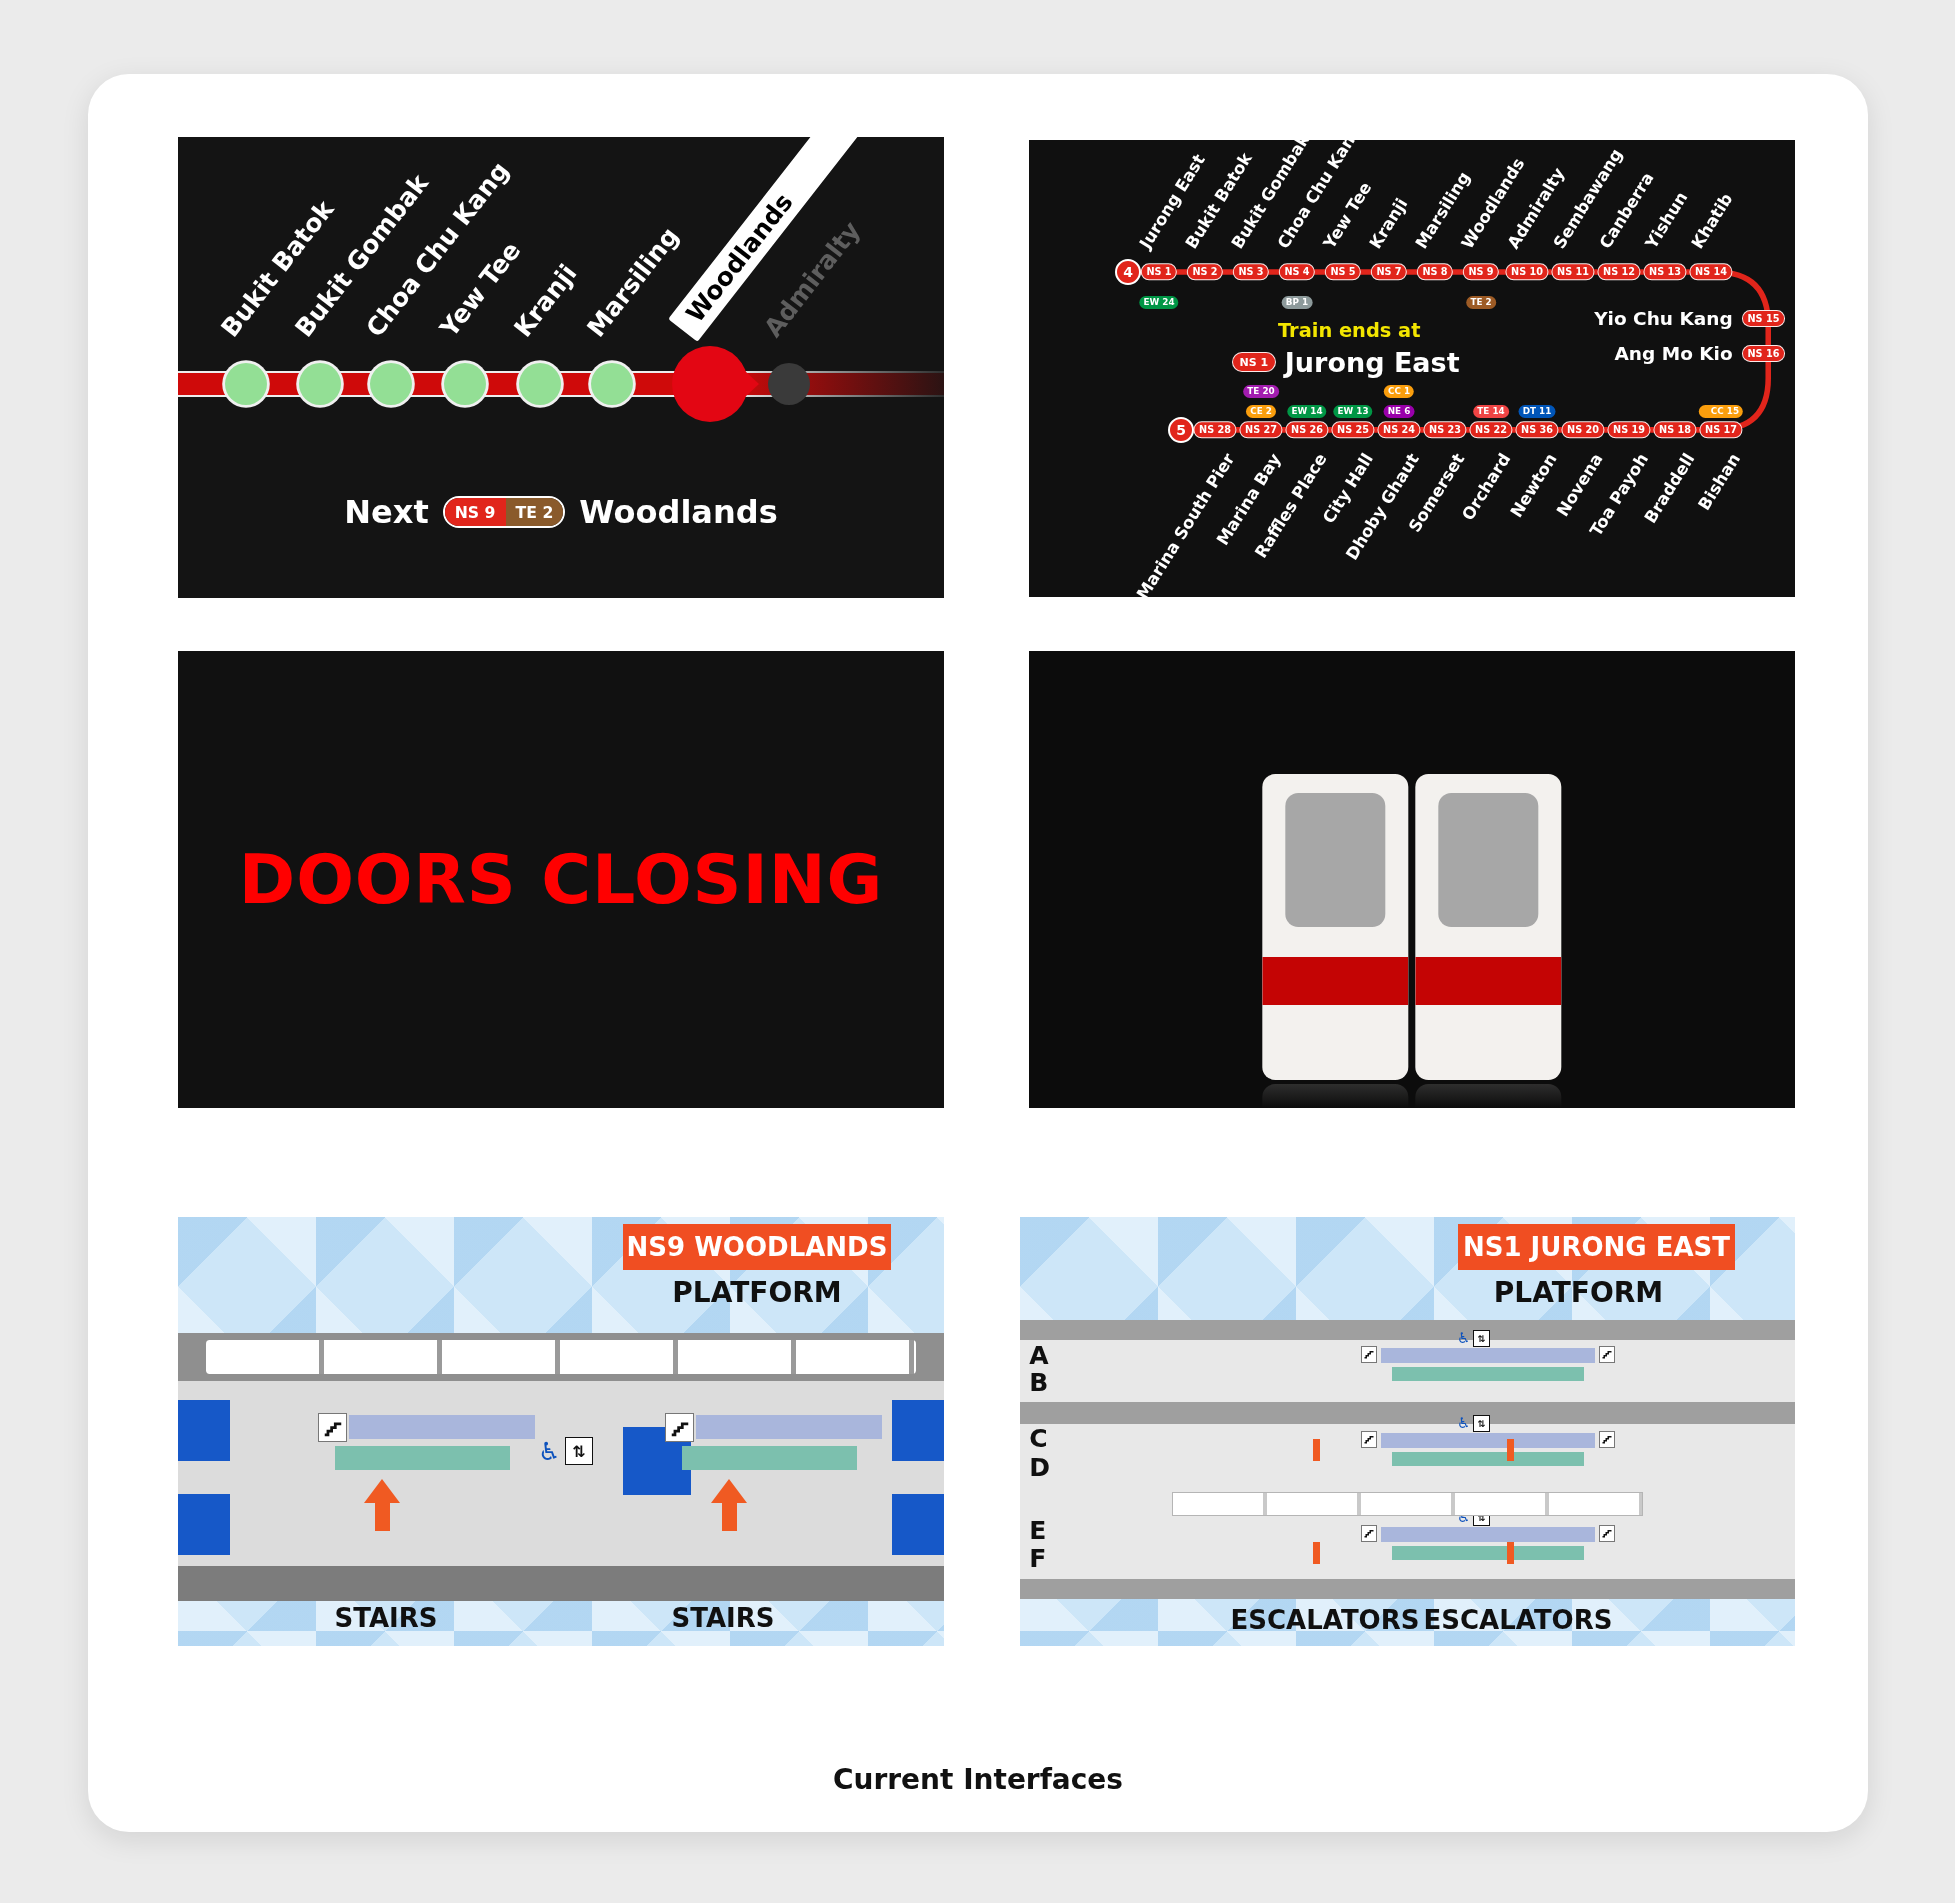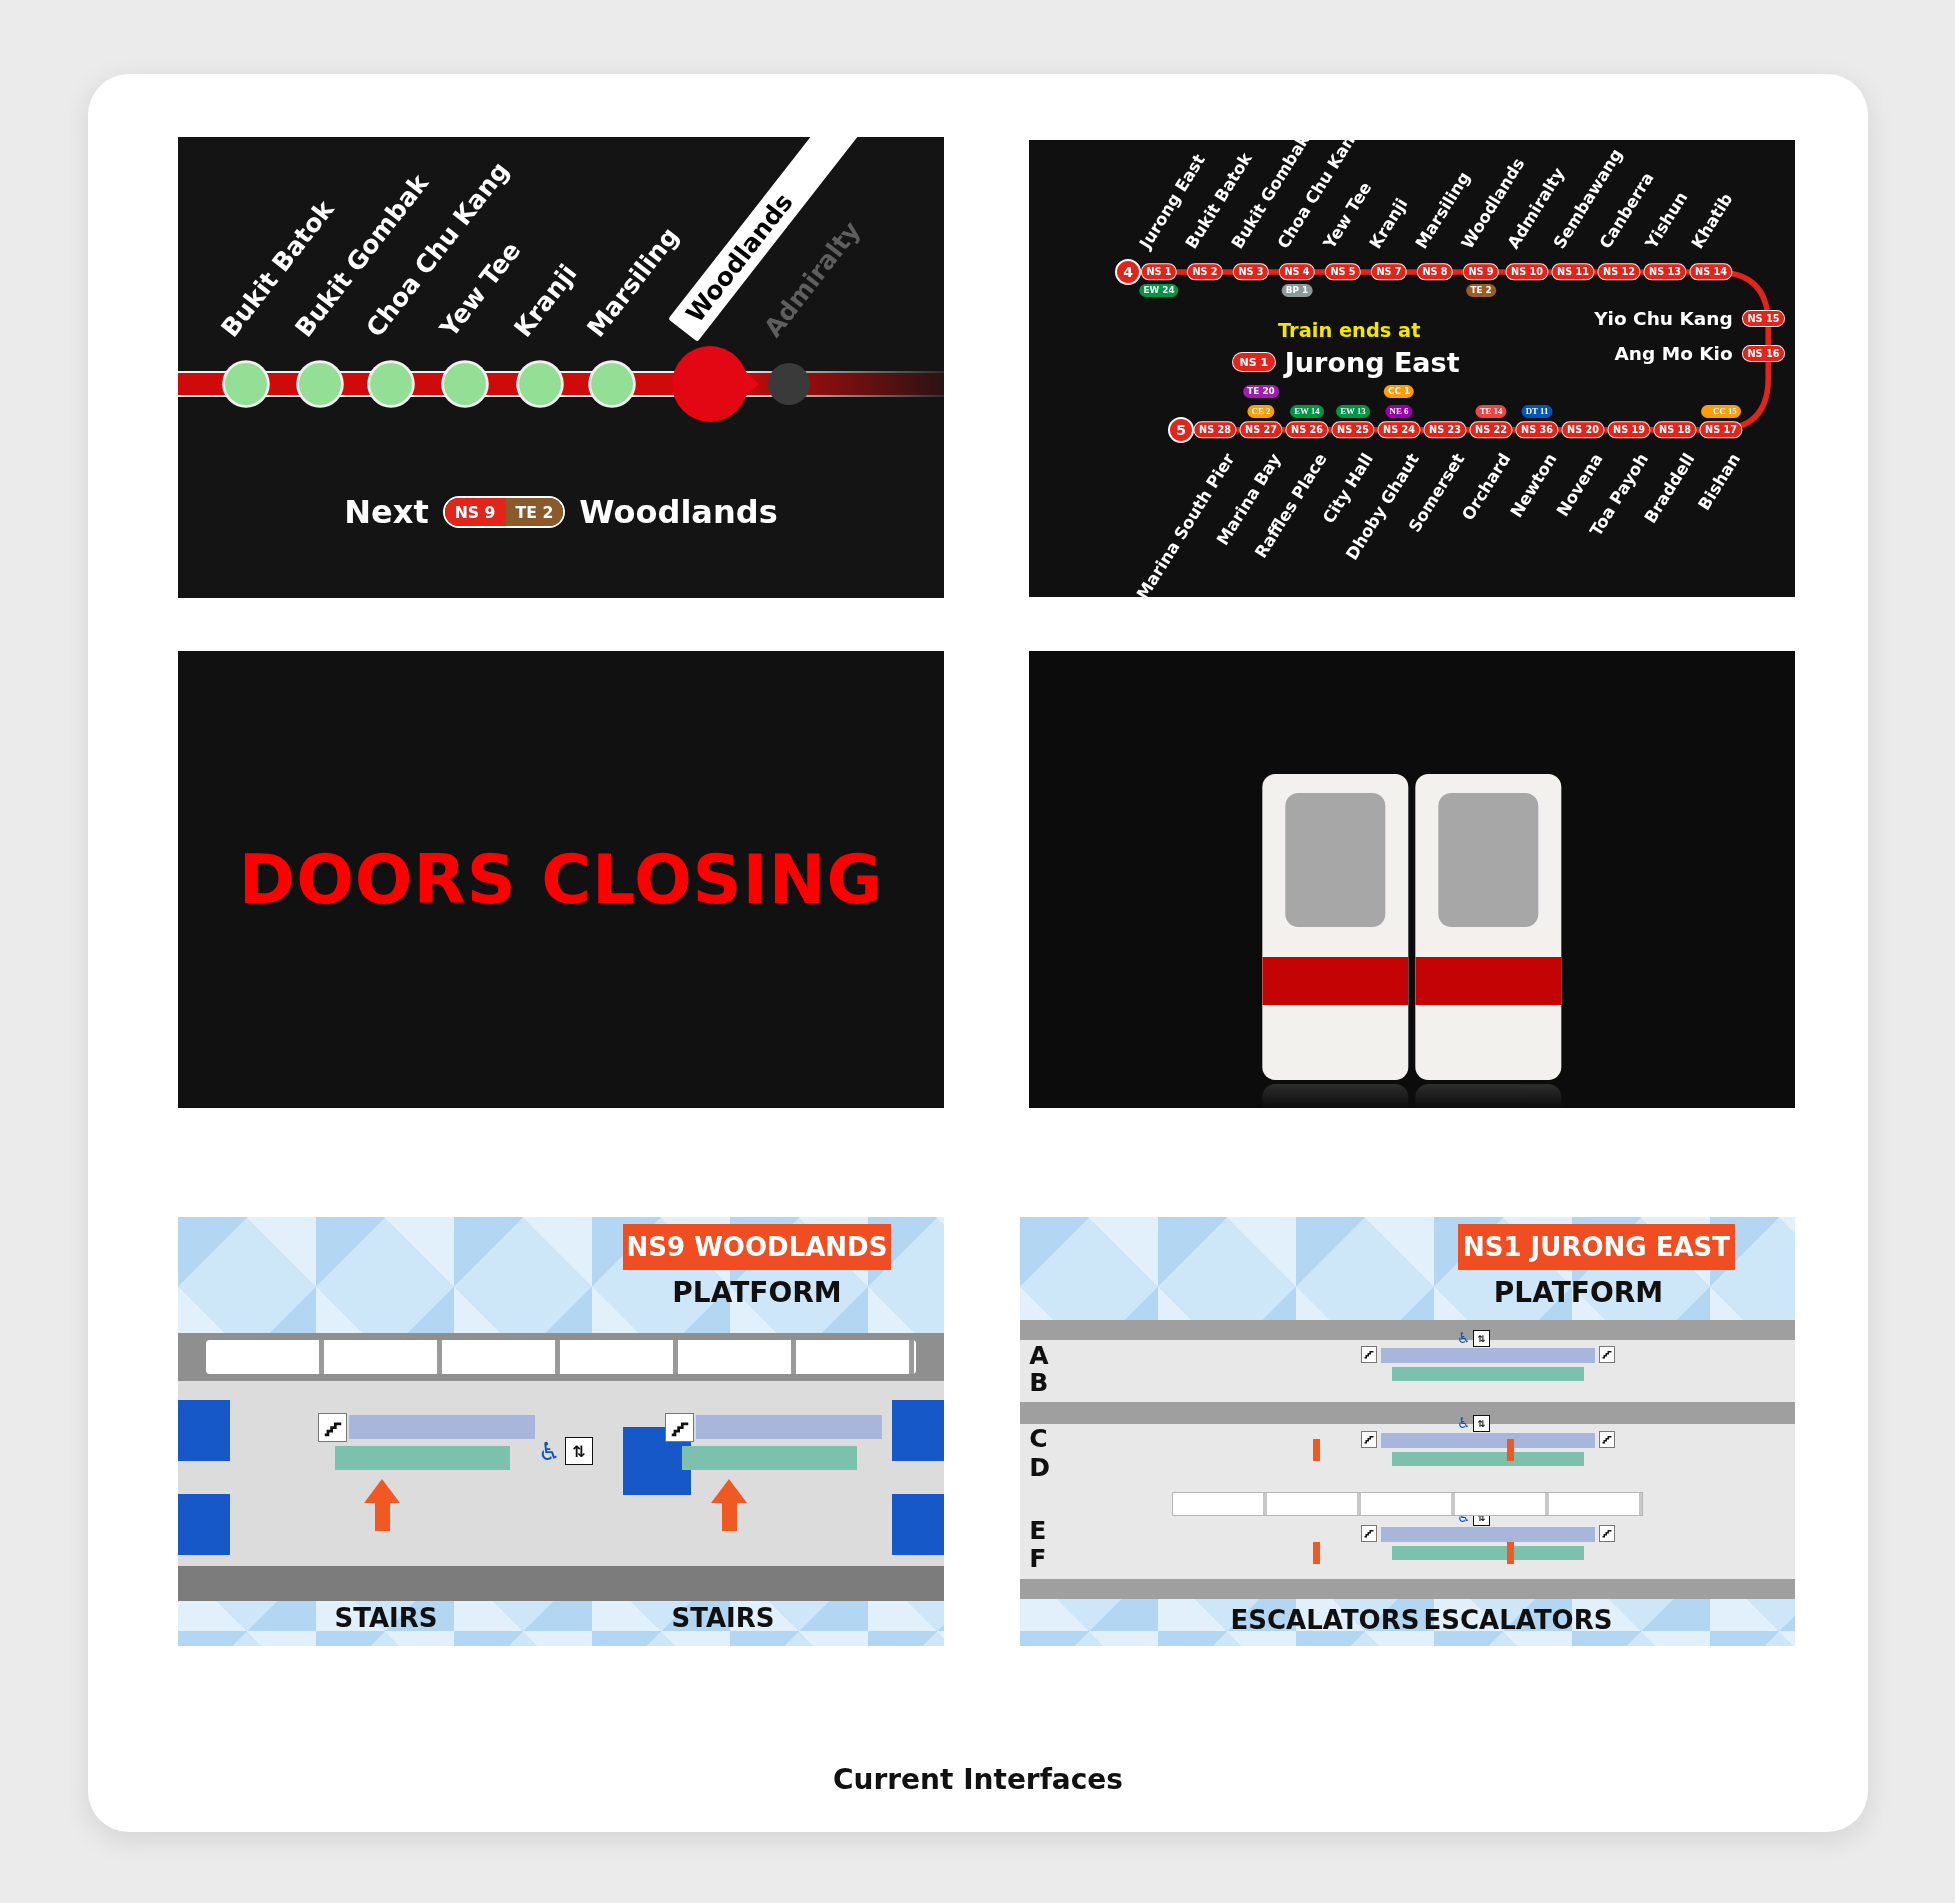--- a/index.html
+++ b/index.html
@@ -46,22 +46,22 @@
   .pmark.m4 { left:86px; top:119px; } .pmark.m5 { left:139px; top:277px; }
   .p2row { position:absolute; display:flex; z-index:3; }
   .p2-top { left:107px; top:132px; } .p2-bot { left:163px; top:290px; }
   .st { position:relative; width:46px; height:0; }
   .code { background:#e1251b; color:#fff; font-weight:bold; font-size:9.7px; line-height:1;
           padding:2.8px 4.6px; border-radius:8.3px; border:0.9px solid rgba(255,255,255,.9); white-space:nowrap; }
   .st .code { position:absolute; left:50%; top:0; transform:translate(-50%,-50%); }
   .ic { position:absolute; left:50%; color:#fff; font-weight:bold; font-size:8.8px; line-height:1;
         padding:2.3px 4.2px; border-radius:7.4px; white-space:nowrap; background:#555; }
   .ic:empty { display:none; }
-  .p2-top .ic1 { top:12px; transform:translateX(-50%);text-align:center; }
-  .p2-bot .ic1 { bottom:12px; top:auto; transform:translateX(-50%);font-family:Liberation Serif, serif; }
+  .p2-top .ic1 { top:24px; transform:translateX(-50%);text-align:center; }
+  .p2-bot .ic1 { bottom:12px; top:auto; transform:translateX(-50%); }
   .p2-bot .ic2 { bottom:32px; top:auto; transform:translateX(-50%); }
   .name { position:absolute; white-space:nowrap; color:#fff; font-weight:bold; font-size:16.6px; }
   .p2-top .name { left:50%; margin-left:-7.4px; bottom:20px; transform-origin:0 100%; transform:rotate(-58deg); }
   .p2-bot .name { right:50%; margin-right:-7.4px; top:20px; transform-origin:100% 0; transform:rotate(-58deg); }
   .p2-branch { position:absolute; right:10px; top:168px; display:flex; flex-direction:column; gap:14px;
                align-items:flex-end; z-index:3; }
   .branch-row { display:flex; align-items:center; gap:9.2px; }
   .bname { color:#fff; font-weight:bold; font-size:18.5px; }
   .p2-terminus { position:absolute; left:203px; top:179px; z-index:4; }
   .tnote { color:#f3e600; font-weight:bold; font-size:19.4px; margin-left:46px; }

